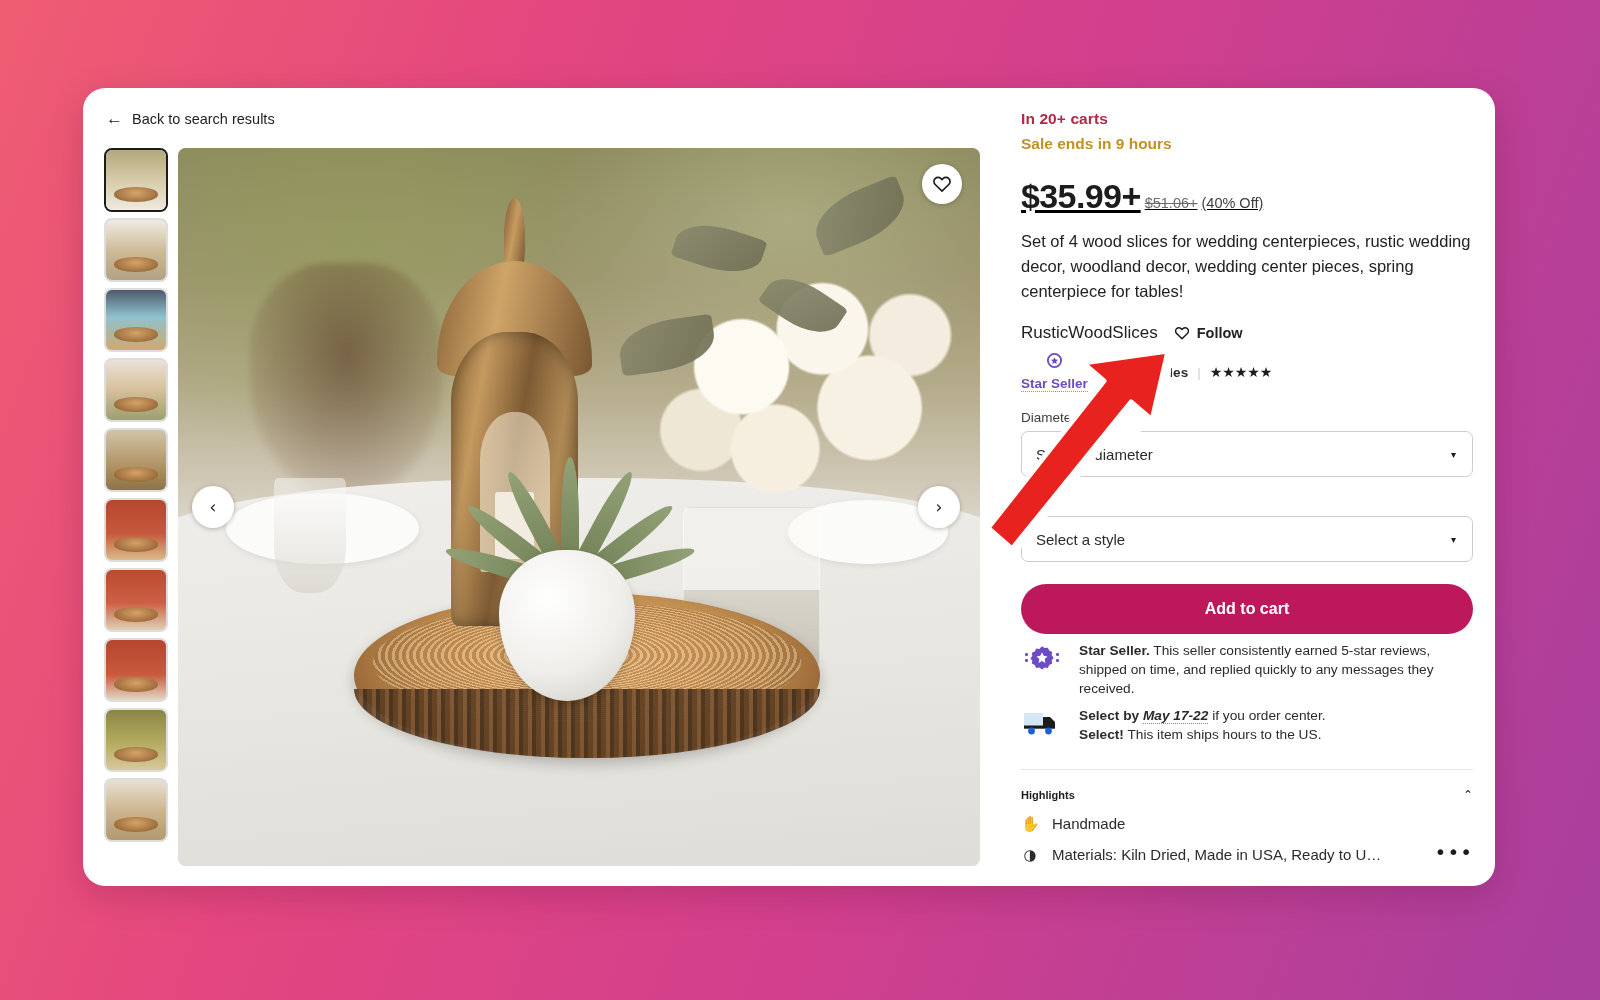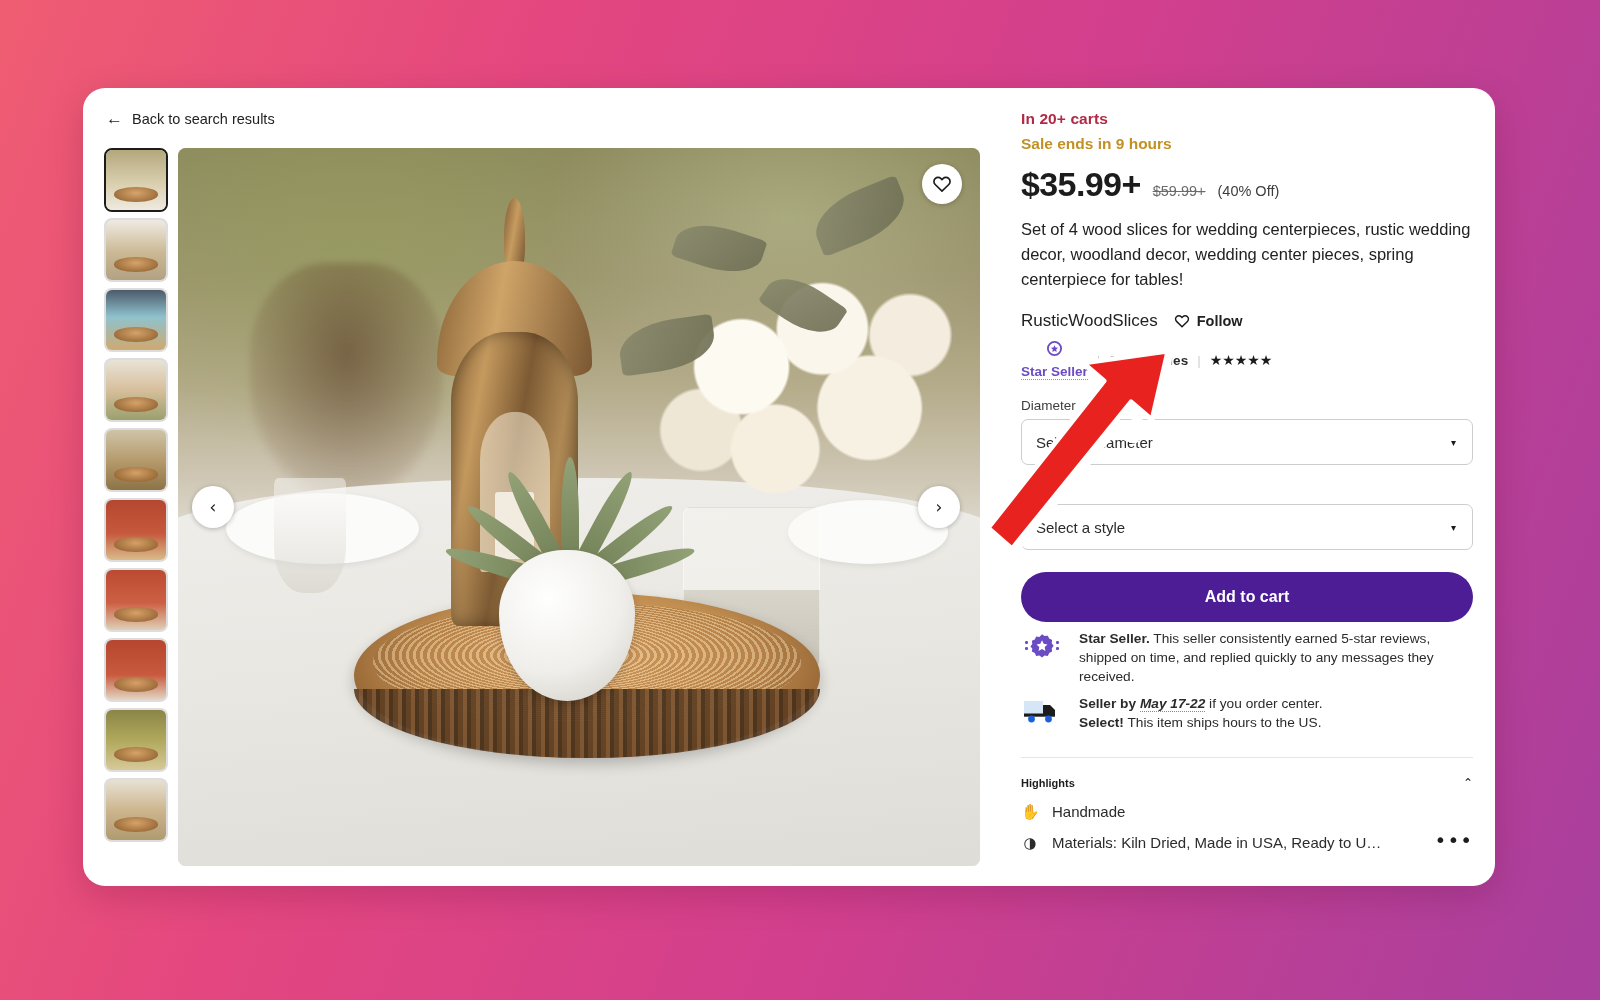--- a/index.html
+++ b/index.html
@@ -67,21 +67,21 @@
     width: 40px; height: 40px; border-radius: 50%;
     background: #fff; box-shadow: 0 1px 5px rgba(0,0,0,0.22);
     display: flex; align-items: center; justify-content: center;
     cursor: pointer; z-index: 5;
   }
 
   
   .panel { position: absolute; left: 938px; top: 22px; width: 452px; }
   .carts { color: #b02a45; font-weight: 700; font-size: 15.5px; letter-spacing: .1px; }
   .sale  { color: #c29123; font-weight: 700; font-size: 15.5px; margin-top: 7px; }
-  .pricerow { display: flex; align-items: baseline; gap: 12px; margin-top: 12px; }
+  .pricerow { display: flex; align-items: baseline; gap: 4px; margin-top: 24px; text-decoration: underline; }
   .price { font-size: 34px; font-weight: 700; color: #1c1c1c; letter-spacing: -.6px; }
   .oldprice { font-size: 14.5px; color: #6b6b6b; text-decoration: line-through; }
   .discount { font-size: 14.5px; color: #3d3d3d; }
   .title { margin-top: 13px; font-size: 16.5px; line-height: 1.5; color: #222; }
 
   .shoprow { display: flex; align-items: center; gap: 16px; margin-top: 20px; }
   .shopname { font-size: 17px; color: #222; }
   .follow { display: flex; align-items: center; gap: 7px; font-size: 14.5px; font-weight: 700; color: #222; cursor: pointer; }
 
   .metarow { display: flex; align-items: center; gap: 9px; margin-top: 9px; font-size: 13.5px; }
@@ -100,21 +100,21 @@
     position: relative; height: 46px; border: 1px solid #cdcdcd; border-radius: 7px;
     display: flex; align-items: center; padding: 0 14px;
     font-size: 15px; color: #2b2b2b; cursor: pointer; background: #fff;
   }
   .select .caret {
     position: absolute; right: 16px; top: 50%; transform: translateY(-50%);
     font-size: 10px; color: #1c1c1c; font-family: "DejaVu Sans", sans-serif;
   }
 
   .addcart {
-    margin-top: 22px; height: 50px; border-radius: 25px; background: #4c1d95;
+    margin-top: 22px; height: 50px; border-radius: 25px; background: #be185d;
     color: #fff; font-size: 16px; font-weight: 700;
     display: flex; align-items: center; justify-content: center; cursor: pointer;
   }
 
   .infoblock { display: flex; gap: 16px; margin-top: 8px; }
   .infoicon { width: 42px; flex: 0 0 42px; display: flex; align-items: flex-start; justify-content: center; padding-top: 2px; }
   .infotext { font-size: 13.7px; line-height: 1.38; color: #2b2b2b; }
   .infotext b { font-weight: 700; }
   .dotted { border-bottom: 1.5px dotted #888; font-weight: 700; font-style: italic; }
 
@@ -353,21 +353,21 @@
     </div>
   </div>
 
   <div class="panel">
 
     <div class="carts">In 20+ carts</div>
     <div class="sale">Sale ends in 9 hours</div>
 
     <div class="pricerow">
       <span class="price">$35.99+</span>
-      <span class="oldprice">$59.99+</span>
+      <span class="oldprice">$51.06+</span>
       <span class="discount">(40% Off)</span>
     </div>
 
     <div class="title">Set of 4 wood slices for wedding centerpieces, rustic wedding decor, woodland decor, wedding center pieces, spring centerpiece for tables!</div>
 
     <div class="shoprow">
       <span class="shopname">RusticWoodSlices</span>
       <span class="follow">
         <svg width="16" height="16" viewBox="0 0 24 24">
           <path d="M12 20.5 3.8 12.6a4.9 4.9 0 0 1 0-7 4.9 4.9 0 0 1 7 0l1.2 1.2 1.2-1.2a4.9 4.9 0 0 1 7 0 4.9 4.9 0 0 1 0 7z" fill="none" stroke="#1c1c1c" stroke-width="2.2"></path>
@@ -428,21 +428,21 @@
       <div class="infoicon">
         <svg width="38" height="28" viewBox="0 0 38 28">
           <rect x="1" y="4" width="19" height="13" fill="#d7e6f7"></rect>
           <path d="M20 8h7l5 5v4H20z" fill="#1c1c1c"></path>
           <rect x="1" y="16.5" width="31" height="3.2" fill="#1c1c1c"></rect>
           <circle cx="8.5" cy="22" r="3.4" fill="#1c5fd6"></circle>
           <circle cx="25.5" cy="22" r="3.4" fill="#1c5fd6"></circle>
         </svg>
       </div>
       <div class="infotext">
-        <div><b>Seller by </b><span class="dotted">May 17-22</span><span> if you order center.</span></div>
+        <div><b>Select by </b><span class="dotted">May 17-22</span><span> if you order center.</span></div>
         <div><b>Select!</b><span> This item ships hours to the US.</span></div>
       </div>
     </div>
 
     <div class="hr"></div>
 
     <div class="highlights-head">
       <span class="htitle">Highlights</span>
       <span class="chev">⌃</span>
     </div>

